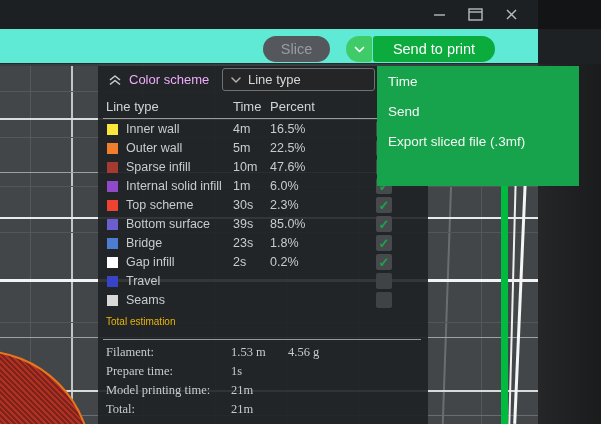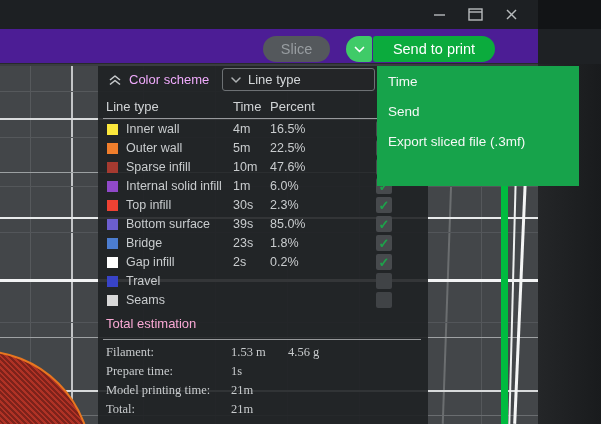--- a/index.html
+++ b/index.html
@@ -7,21 +7,21 @@
               font-family:"Liberation Sans", sans-serif; }
   .stage { position:relative; width:601px; height:424px; overflow:hidden; }
 
   
   .titlebar { position:absolute; left:0; top:0; width:538px; height:29px; background:#1d2023; }
   .winbtns { position:absolute; right:18px; top:0; height:29px; display:flex; align-items:center; gap:18px; }
   .winbtn { width:18px; height:18px; display:flex; align-items:center; justify-content:center; cursor:pointer; }
   .winbtn svg { display:block; }
 
   
-  .toolbar { position:absolute; left:0; top:29px; width:538px; height:35px; background:#4c1d95; border-bottom:1px solid #272a2c; }
+  .toolbar { position:absolute; left:0; top:29px; width:538px; height:35px; background:#5eead4; border-bottom:1px solid #272a2c; }
   .btn-slice { position:absolute; left:263px; top:7px; width:67px; height:26px; border-radius:13px;
                background:#54585c; color:#989da1; font-size:14.5px; display:flex; align-items:center; justify-content:center; }
   .btn-arrow { position:absolute; left:346px; top:7px; width:26px; height:26px;
                border-radius:13px 3px 3px 13px; display:flex; align-items:center; justify-content:center; }
   .btn-send { position:absolute; left:373px; top:7px; width:122px; height:26px; border-radius:3px 13px 13px 3px;
               color:#fff; font-size:14.5px; display:flex; align-items:center; justify-content:center; }
 
   
   .viewport { position:absolute; left:0; top:64px; width:538px; height:360px; background:#434649; border-top:2px solid #3a3d40; }
   .vline, .hline { position:absolute; }
@@ -60,21 +60,21 @@
   .lrow { position:absolute; left:0; width:330px; height:19px; }
   .swatch { position:absolute; left:9px; top:4px; width:11px; height:11px; }
   .rlabel { position:absolute; left:28px; top:2px; }
   .rtime  { position:absolute; left:135px; top:2px; }
   .rpct   { position:absolute; left:172px; top:2px; }
   .cbox { position:absolute; left:278px; top:1px; width:16px; height:16px; background:#474a4d; border-radius:2px;
           display:flex; align-items:center; justify-content:center; cursor:pointer;
           color:#1ea24b; font-size:13px; font-weight:bold; }
   .cbox.off { background:#404346; }
 
-  .tot-title { position:absolute; left:8px; top:250px; font-size:13px; color:#f9a8d4; }
+  .tot-title { position:absolute; left:8px; top:250px; font-size:10px; color:#eab308; }
   .trow { position:absolute; left:0; width:296px; height:19px;font-family:Liberation Serif, serif; }
   .tlabel { position:absolute; left:8px; top:2px; }
   .tval   { position:absolute; left:133px; top:2px; }
   .tval2  { position:absolute; left:190px; top:2px; }
 
   
   .menu { position:absolute; left:377px; top:66px; width:202px; height:120px; z-index:9; }
   .mitem { height:30px; display:flex; align-items:center; padding-left:11px;
            color:#f4f8f5; font-size:13.5px; cursor:pointer; }
 </style>
@@ -195,21 +195,21 @@
     </div>
     <div class="lrow" style="top:111px;">
       <span class="swatch" style="background: rgb(144, 73, 201);"></span>
       <span class="rlabel">Internal solid infill</span>
       <span class="rtime">1m</span>
       <span class="rpct">6.0%</span>
       <span class="cbox">✓</span>
     </div>
     <div class="lrow" style="top:130px;">
       <span class="swatch" style="background: rgb(238, 66, 51);"></span>
-      <span class="rlabel">Top infill</span>
+      <span class="rlabel">Top scheme</span>
       <span class="rtime">30s</span>
       <span class="rpct">2.3%</span>
       <span class="cbox">✓</span>
     </div>
     <div class="lrow" style="top:149px;">
       <span class="swatch" style="background: rgb(108, 94, 207);"></span>
       <span class="rlabel">Bottom surface</span>
       <span class="rtime">39s</span>
       <span class="rpct">85.0%</span>
       <span class="cbox">✓</span>

